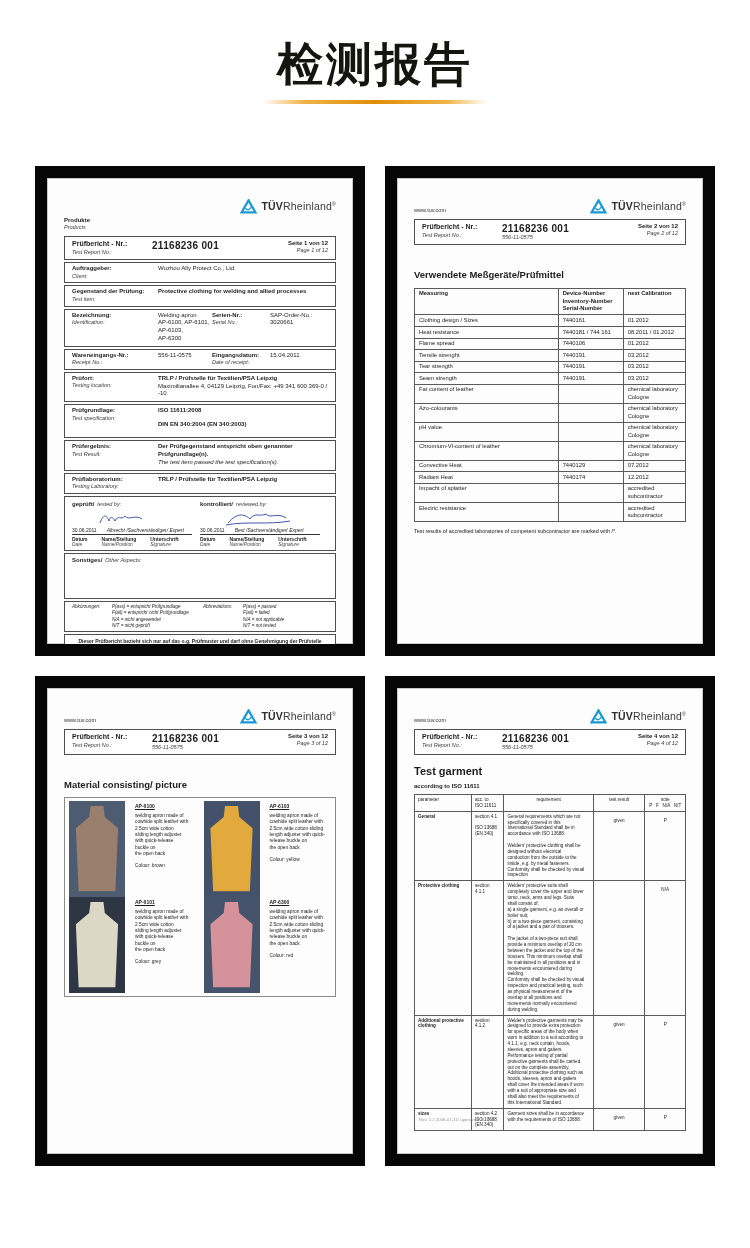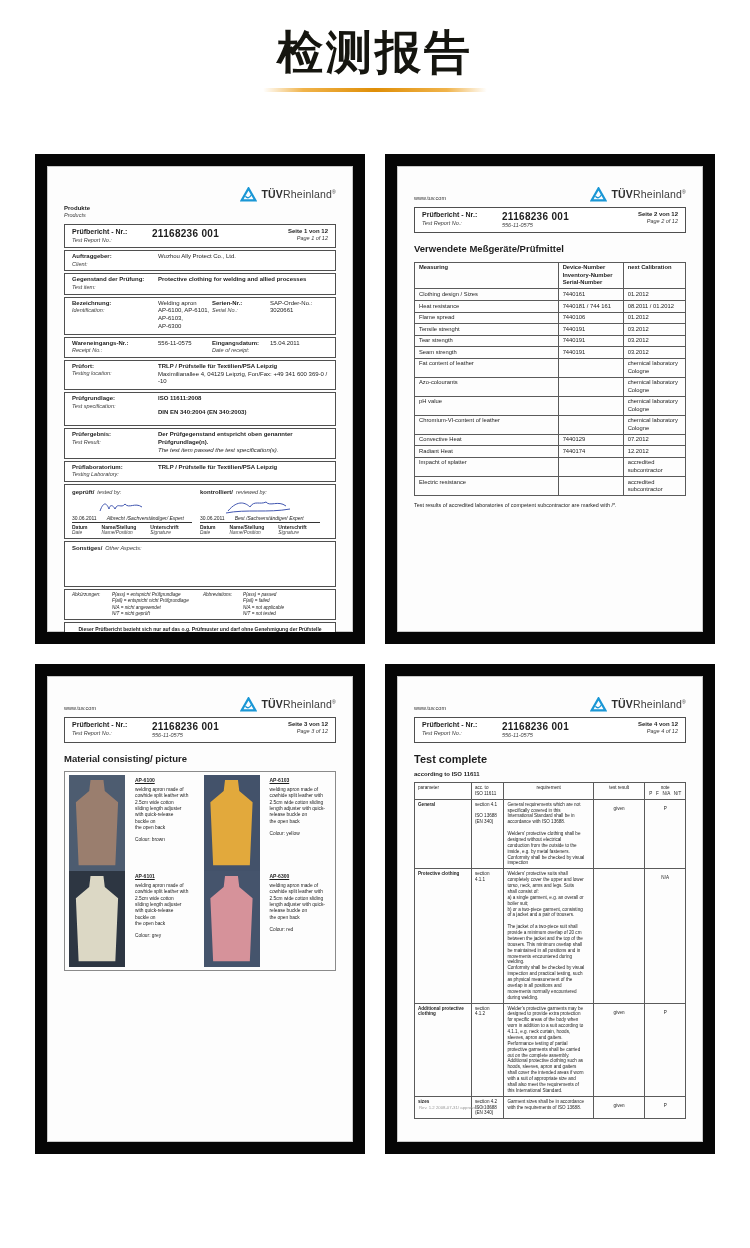--- a/index.html
+++ b/index.html
@@ -1,20 +1,20 @@
 <!DOCTYPE html>
 <html><head>
 <meta charset="utf-8">
 <style>
   * { margin:0; padding:0; box-sizing:border-box; }
   html,body { background:#ffffff; }
   body { width:750px; height:1248px; font-family:"Liberation Sans", sans-serif; position:relative; overflow:hidden; }
 
   
-  .top-header { padding-top:26px; text-align:center; }
+  .top-header { padding-top:38px; text-align:center; }
   .top-title { font-size:46px; font-weight:900; color:#15150f; letter-spacing:3px; line-height:1.15; }
   .gold-line { width:224px; height:4px; margin:9px auto 0; border-radius:2px;
     background:linear-gradient(90deg, rgba(238,186,92,0) 0%, #f0b34a 18%, #df8e07 50%, #f0b34a 82%, rgba(238,186,92,0) 100%); }
 
   
   .cert-grid { margin:62px 35px 0; display:grid; grid-template-columns:330px 330px; grid-template-rows:490px 490px; gap:20px; }
   .frame { background:#060606; padding:12px; }
   .page { background:#fdfdfd; width:100%; height:100%; position:relative; overflow:hidden;
           box-shadow: inset 0 0 0 1px #c9c9c9; padding:16px 17px 8px; color:#1d1d1d; }
 
@@ -56,21 +56,21 @@
   .sc i { display:block; font-size:4.8px; color:#444; }
   .sonst { margin-top:2px; min-height:46px; padding:3px 7px; }
   .sonst-line { display:flex; gap:3px; align-items:baseline; }
   .abbrev { margin-top:2px; display:flex; padding:2px 7px; gap:6px; }
   .ab-l { font-size:4.6px; color:#222; flex:none; width:34px; }
   .ab-i { font-size:4.6px; color:#222; line-height:1.35; flex:1; }
   .discl { margin-top:2px; padding:3px 8px; text-align:center; }
   .discl-de { font-size:5px; font-weight:bold; line-height:1.35; }
 
   
-  .section-title { font-size:9.5px; font-weight:bold; margin-top:10px; }
+  .section-title { font-size:9.5px; font-weight:bold; margin-top:24px; }
   table.meter { width:100%; border-collapse:collapse; margin-top:8px; }
   table.meter th, table.meter td { border:1px solid #5a5a5a; font-size:5.8px; padding:1.5px 4px; text-align:left; vertical-align:top; line-height:1.3; }
   table.meter th { font-weight:bold; white-space:pre-line; }
   .c-meas { width:53%; } .c-dev { width:24%; } .c-cal { width:23%; }
   .tbl-note { font-size:5.4px; margin-top:6px; color:#222; }
 
   
   .pic-box { border:1px solid #8a8a8a; margin-top:7px; padding:3px 4px; display:grid;
              grid-template-columns:56px 1fr 56px 1fr; column-gap:7px; row-gap:0; }
   .photo { height:96px; position:relative; }
@@ -530,21 +530,21 @@
         <div>
           <div class="hdr-num">21168236 001</div>
           <div class="hdr-sub">556-11-0575</div>
         </div>
         <div class="hdr-right">
           <div class="lbl-de">Seite 4 von 12</div>
           <div class="lbl-en">Page 4 of 12</div>
         </div>
       </div>
 
-      <div class="tr-title">Test complete</div>
+      <div class="tr-title">Test garment</div>
       <div class="tr-sub">according to ISO 11611</div>
 
       <table class="results">
         <tbody>
             <tr>
           <th class="r-param">parameter</th>
           <th class="r-acc pre">acc. to
 ISO 11611</th>
           <th class="r-req cell-center">requirement</th>
           <th class="r-res cell-center">test result</th>

